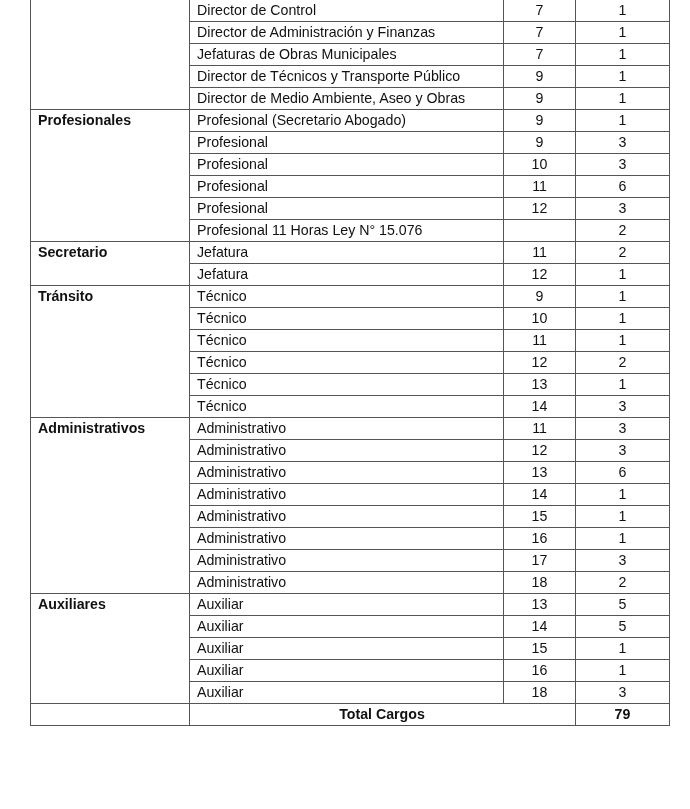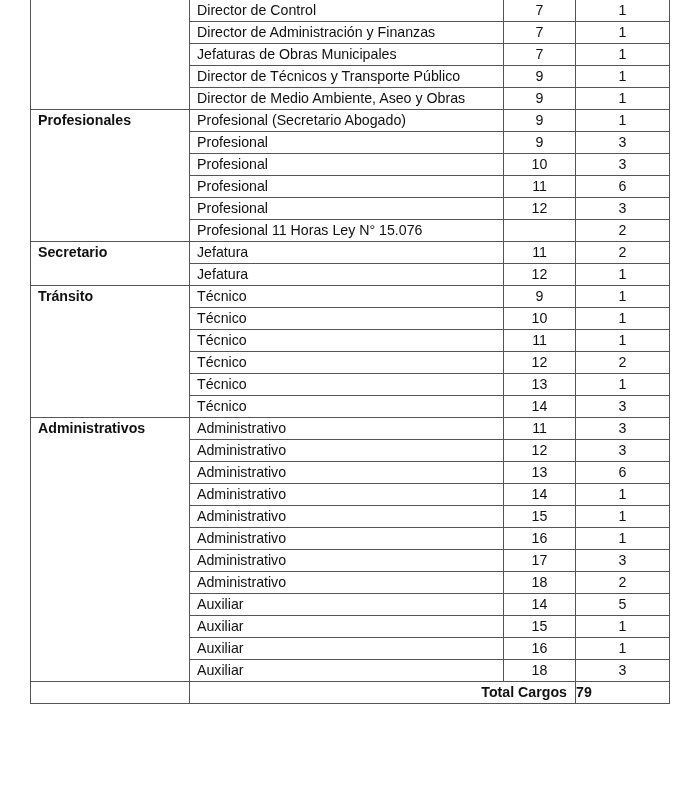--- a/index.html
+++ b/index.html
@@ -6,22 +6,22 @@
   body { width: 690px; height: 809px; position: relative; overflow: hidden;
          font-family: "Liberation Sans", sans-serif; color: #111; }
   table { position: absolute; left: 30px; top: -1px; border-collapse: collapse;
           table-layout: fixed; width: 639px; }
   td { border: 1.5px solid #555; height: 21px; padding: 0 0 0 7px; font-size: 14.2px;
        line-height: 21px; vertical-align: top; white-space: nowrap; overflow: hidden; }
   col.c1 { width: 159px; } col.c2 { width: 314px; } col.c3 { width: 72px; } col.c4 { width: 94px; }
   td.cat { font-weight: bold; border-top: 1.5px solid #555; border-bottom: none; }
   td.cat.cont { border-top: none; }
   td.num { text-align: center; padding: 0; }
-  td.tot { text-align: right; font-weight: bold; padding-right: 8px; }
-  td.totv { font-weight: bold; padding: 0; }
+  td.tot { text-align: center; font-weight: bold; padding-right: 8px; }
+  td.totv { text-align: center; font-weight: bold; padding: 0; }
   td.blank { border-top: 1.5px solid #555; }
 </style>
 </head>
 <body>
 
 <table>
   <colgroup>
       <col class="c1">
       <col class="c2">
       <col class="c3">
@@ -184,20 +184,26 @@
         <td class="num">17</td>
         <td class="num">3</td>
       </tr>
       <tr>
         <td class="cat cont"></td>
         <td>Administrativo</td>
         <td class="num">18</td>
         <td class="num">2</td>
       </tr>
       <tr>
+        <td class="cat">Auxiliares</td>
+        <td>Auxiliar</td>
+        <td class="num">13</td>
+        <td class="num">5</td>
+      </tr>
+      <tr>
         <td class="cat cont"></td>
         <td>Auxiliar</td>
         <td class="num">14</td>
         <td class="num">5</td>
       </tr>
       <tr>
         <td class="cat cont"></td>
         <td>Auxiliar</td>
         <td class="num">15</td>
         <td class="num">1</td>

